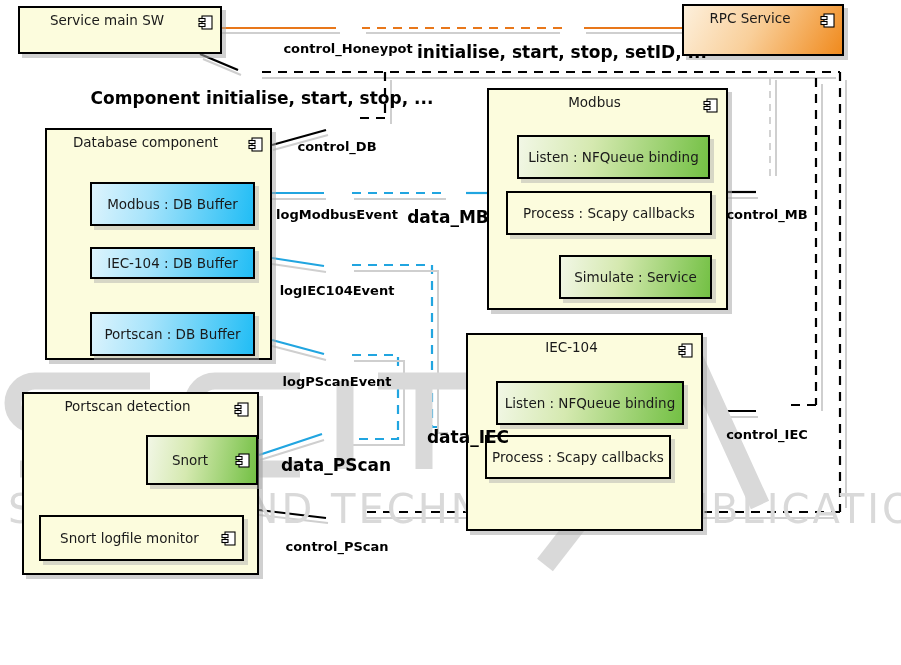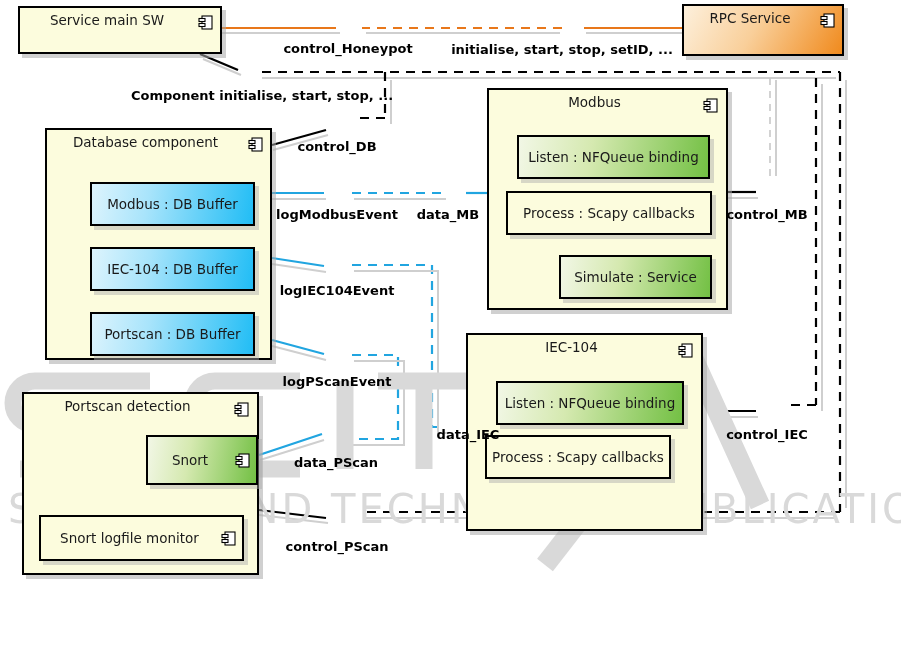--- a/index.html
+++ b/index.html
@@ -93,21 +93,21 @@
     position: absolute;
     font-size: 13px;
     font-weight: bold;
     color: #000000;
     white-space: nowrap;
     z-index: 9;
   }
   .iface-label.c { transform: translateX(-50%); }
   .op-label {
     position: absolute;
-    font-size: 13px;
+    font-size: 17px;
     font-weight: bold;
     color: #000000;
     white-space: nowrap;
     z-index: 9;
     transform: translateX(-50%);
   }
 </style>
 </head>
 <body>
 
@@ -247,21 +247,21 @@
   <div class="comp comp-yellow" style="left:45px; top:128px; width:227px; height:232px;">
     <div class="comp-title">Database component</div>
     <svg class="uml-icon" style="right:7px; top:7px;" viewBox="0 0 15 15" xmlns="http://www.w3.org/2000/svg">
       <rect x="4" y="1" width="10" height="13" fill="#fff" stroke="#000" stroke-width="1.1"></rect>
       <rect x="1" y="3.5" width="6" height="3" fill="#fff" stroke="#000" stroke-width="1.1"></rect>
       <rect x="1" y="8.5" width="6" height="3" fill="#fff" stroke="#000" stroke-width="1.1"></rect>
     </svg>
     <div class="part part-blue" style="left:43px; top:44px; width:165px; height:44px;">
       <div class="part-label">Modbus : DB Buffer</div>
     </div>
-    <div class="part part-blue" style="left:43px; top:109px; width:165px; height:44px;">
+    <div class="part part-blue" style="left:43px; top:109px; width:165px; height:32px;">
       <div class="part-label">IEC-104 : DB Buffer</div>
     </div>
     <div class="part part-blue" style="left:43px; top:174px; width:165px; height:44px;">
       <div class="part-label">Portscan : DB Buffer</div>
     </div>
   </div>
 
   
   <div class="comp comp-yellow" style="left:487px; top:88px; width:241px; height:222px;">
     <div class="comp-title">Modbus</div>

